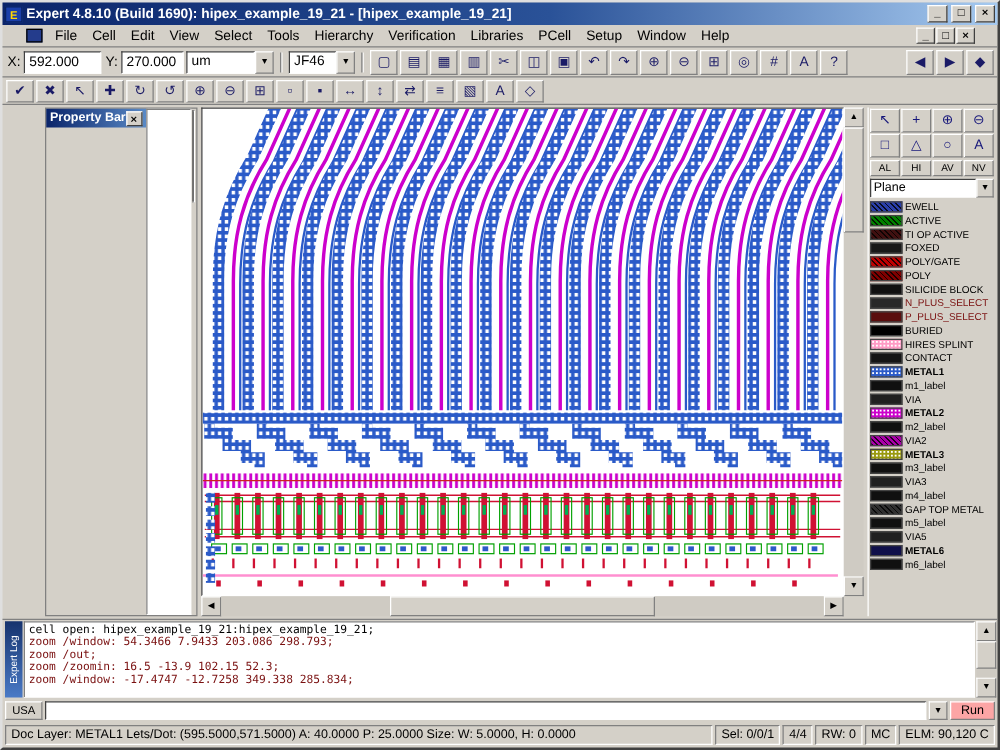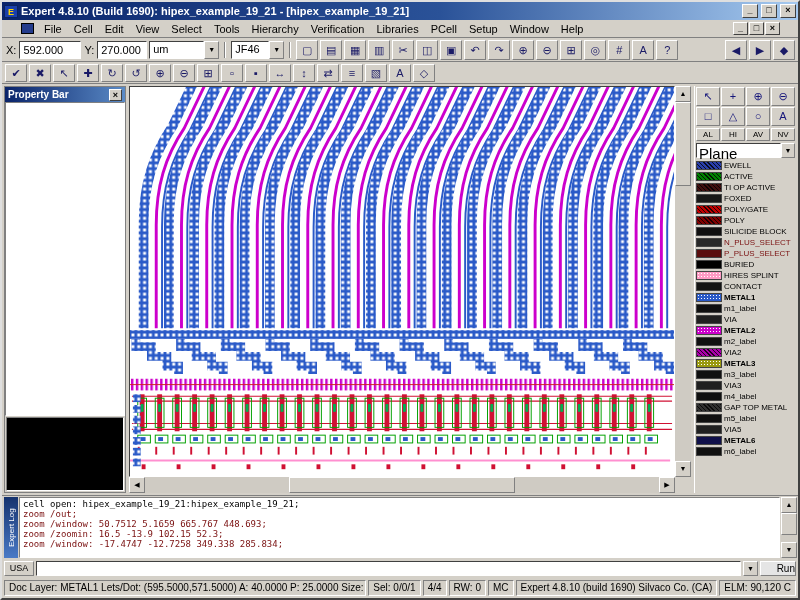--- a/index.html
+++ b/index.html
@@ -41,21 +41,21 @@
   .tb-btn { width:22px; height:20px; background:#d4d0c8; border:1px solid; border-color:#fff #808080 #808080 #fff;
             font-size:11px; text-align:center; line-height:18px; color:#1a1a66; flex:0 0 auto;}
   .row2 .tb-btn { height:18px; line-height:16px; }
   .sep { width:2px; height:16px; border-left:1px solid #808080; border-right:1px solid #fff; margin:0 3px; flex:0 0 auto;}
   .spacer { flex:1; }
 
   
   .workspace { flex:1; display:flex; gap:3px; padding:2px; min-height:0; }
 
   
-  .ppanel { width:122px; flex:0 0 auto; display:flex; flex-direction:column; border:1px solid #808080; }
+  .ppanel { width:122px; flex:0 0 auto; display:flex; flex-direction:row; border:1px solid #808080;margin-left:32px; }
   .pp-title { height:15px; background:linear-gradient(90deg,#0a246a,#5a8ac6); color:#fff; font-size:10px;
               font-weight:bold; display:flex; align-items:center; padding:0 3px; flex:0 0 auto;}
   .pp-close { margin-left:auto; width:13px; height:12px; background:#d4d0c8; color:#000; font-size:9px;
               line-height:10px; text-align:center; border:1px solid; border-color:#fff #404040 #404040 #fff; }
   .pp-head { display:flex; height:16px; flex:0 0 auto;}
   .pp-head span { flex:1; border:1px solid; border-color:#fff #808080 #808080 #fff; padding:1px 3px;
                   font-size:10px; background:#d4d0c8; }
   .pp-body { flex:1; background:#fff; border:1px solid; border-color:#808080 #fff #fff #808080; }
   .pp-footer { height:74px; flex:0 0 auto; background:#000; border:1px solid; border-color:#808080 #fff #fff #808080;
                margin:1px; }
@@ -82,21 +82,21 @@
   .lpanel { width:102px; flex:0 0 auto; display:flex; flex-direction:column; min-height:0;
             border-left:1px solid #fff; padding:1px;}
   .ltools { display:grid; grid-template-columns:repeat(4,1fr); gap:1px; flex:0 0 auto;}
   .ltool { height:19px; background:#d4d0c8; border:1px solid; border-color:#fff #808080 #808080 #fff;
            font-size:11px; text-align:center; line-height:17px; color:#15157a;}
   .lhdr { display:flex; gap:1px; margin-top:2px; flex:0 0 auto;}
   .lhdr .hbtn { flex:1; height:13px; background:#d4d0c8; border:1px solid; border-color:#fff #808080 #808080 #fff;
                 font-size:8px; text-align:center; line-height:11px; }
   .plane { display:flex; margin:2px 0; flex:0 0 auto;}
   .plane .pval { flex:1; background:#fff; border:1px solid; border-color:#404040 #fff #fff #404040;
-                 font-size:15px; padding:1px 2px; height:15px;}
+                 font-size:10px; padding:1px 2px; height:15px;}
   .plane .dd { height:15px; line-height:13px; width:14px;}
   .layers { flex:1; overflow:hidden; }
   .lrow { display:flex; align-items:center; height:11px; gap:2px; }
   .lswatch { width:26px; height:9px; flex:0 0 auto; border:1px solid #444; background:#000; }
   .lname { font-size:8px; white-space:nowrap; overflow:hidden; }
 
   
   .logpanel { height:64px; flex:0 0 auto; display:flex; gap:1px; padding:1px 1px 1px 2px;
               border-top:1px solid #808080; }
   .logtab { width:14px; flex:0 0 auto; background:linear-gradient(#4a7ac6,#16336e); color:#fff; font-size:8px;
@@ -109,22 +109,22 @@
   .logscroll .vthumb { height:22px; }
 
   
   .cmdrow { height:19px; flex:0 0 auto; display:flex; align-items:center; gap:2px; padding:1px 2px; }
   .lang { width:30px; height:15px; text-align:center; font-size:9px; line-height:13px;
           border:1px solid; border-color:#fff #808080 #808080 #fff; background:#d4d0c8; flex:0 0 auto;}
   .cmdinput { flex:1; height:15px; background:#fff; border:1px solid; border-color:#404040 #fff #fff #404040;
               font:10px "Liberation Sans", sans-serif; padding:0 3px;}
   .ddsm { width:15px; height:15px; background:#d4d0c8; border:1px solid; border-color:#fff #808080 #808080 #fff;
           font-size:7px; line-height:13px; text-align:center; flex:0 0 auto;}
-  .runbtn { width:36px; height:15px; background:#e5e5e5; border:1px solid; border-color:#fff #808080 #808080 #fff;
-            font-size:10px; line-height:13px; text-align:right; flex:0 0 auto;}
+  .runbtn { width:36px; height:15px; background:#fca5a5; border:1px solid; border-color:#fff #808080 #808080 #fff;
+            font-size:10px; line-height:13px; text-align:center; flex:0 0 auto;}
 
   
   .statusbar { height:20px; flex:0 0 auto; display:flex; gap:2px; padding:2px; }
   .scell { border:1px solid; border-color:#808080 #fff #fff #808080; padding:1px 4px; font-size:10px;
            white-space:nowrap; overflow:hidden; }
   .scell.left { flex:1; }
 </style>
 </head>
 <body>
 
@@ -688,22 +688,22 @@
           </div>
         </div>
     </div>
 
   </div>
 
   <div class="logpanel">
     <div class="logtab">Expert Log</div>
     <div class="logbody" id="log-lines">
         <div style="color: rgb(0, 0, 0);">cell open: hipex_example_19_21:hipex_example_19_21;</div>
+        <div style="color: rgb(122, 16, 16);">zoom /window:  54.3466 7.9433 203.086 298.793;</div>
         <div style="color: rgb(122, 16, 16);">zoom /out;</div>
-        <div style="color: rgb(122, 16, 16);">zoom /window:  50.7512  5.1659 665.767 448.693;</div>
         <div style="color: rgb(122, 16, 16);">zoom /zoomin:  16.5 -13.9 102.15 52.3;</div>
         <div style="color: rgb(122, 16, 16);">zoom /window: -17.4747 -12.7258 349.338 285.834;</div>
       </div>
     <div class="logscroll">
       <span class="sbtn">▲</span>
       <span class="vtrack">
           <span class="vthumb"></span>
         </span>
       <span class="sbtn">▼</span>
     </div>
@@ -716,18 +716,17 @@
     <span class="runbtn">Run</span>
   </div>
 
   <div class="statusbar">
     <span class="scell left">Doc Layer: METAL1   Lets/Dot: (595.5000,571.5000)   A: 40.0000  P: 25.0000  Size: W: 5.0000, H: 0.0000</span>
     <span id="status-segs" style="display:flex;gap:2px">
         <span class="scell">Sel: 0/0/1</span>
         <span class="scell">4/4</span>
         <span class="scell">RW: 0</span>
         <span class="scell">MC</span>
-        <span class="scell">Expert 4.8.10 (build 1690) Silvaco Co. (CA)</span>
         <span class="scell">ELM: 90,120 C</span>
       </span>
   </div>
 
 </div>
 
 </body></html>

